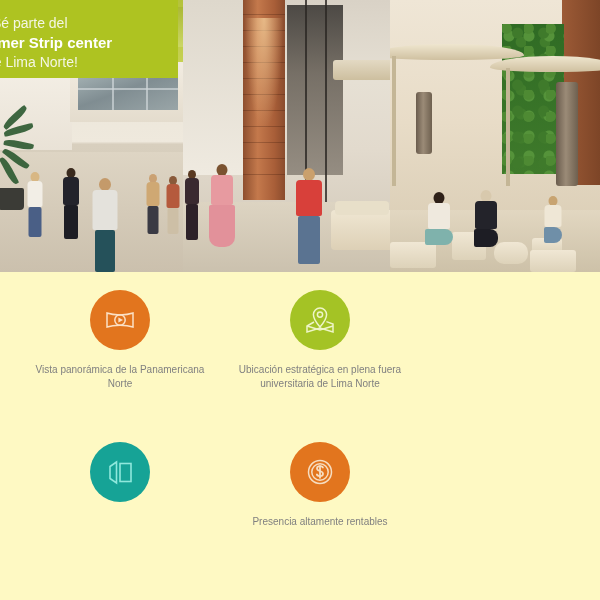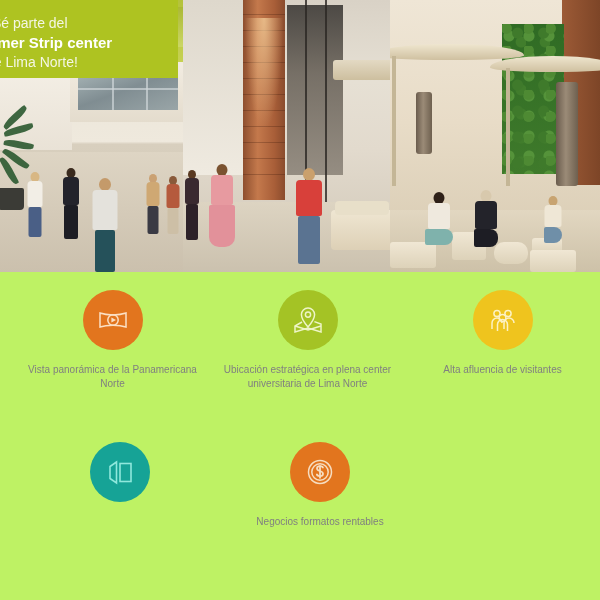--- a/index.html
+++ b/index.html
@@ -108,21 +108,21 @@
   }
   .banner-l1 { font-size:14px; font-weight:400; line-height:19px; color:#f4f6e4;
     text-align:left; padding-left:0; margin-left:-8px; white-space:nowrap; }
   .banner-l2 { font-size:15px; font-weight:700; line-height:20px; color:#ffffff;
     white-space:nowrap; margin-left:-22px; }
   .banner-l3 { font-size:14px; font-weight:400; line-height:19px; color:#f4f6e4;
     white-space:nowrap; margin-left:-14px; }
 
   
   .features { position:absolute; left:0; top:272px; width:600px; height:328px;
-    background:#bef264; }
+    background:#fef9c3; }
   .feat-row { position:absolute; left:0; width:600px; display:flex; }
   .row1 { top:18px; }
   .row2 { top:170px; }
   .feat { width:200px; display:flex; flex-direction:column; align-items:center; }
   .feat.offsetL { margin-left:-180px; }
   .circle { width:60px; height:60px; border-radius:50%;
     display:flex; align-items:center; justify-content:center; }
   .caption { margin-top:13px; font-size:10px; line-height:13.5px; color:#808080;
     text-align:center; font-weight:400; width:180px; }
   .ico { display:block; }
@@ -290,36 +290,23 @@
 
       <div class="feat">
         <div class="circle" style="background:#A4C325;">
           <svg class="ico" width="36" height="36" viewBox="0 0 36 36" fill="none" stroke="#eef5c8" stroke-width="1.5">
             <path d="M18 6 a6.6 6.6 0 0 1 6.6 6.6 c0 5-6.6 12.4-6.6 12.4 s-6.6-7.4-6.6-12.4 A6.6 6.6 0 0 1 18 6 Z"></path>
             <circle cx="18" cy="12.6" r="2.6"></circle>
             <path d="M12 20 L5 24 L5 30 L18 26 L31 30 L31 22 L24.4 19.6"></path>
             <path d="M5 24 L18 28 L31 24"></path>
           </svg>
         </div>
-        <div class="caption">Ubicación estratégica en plena center universitaria de Lima Norte</div>
-      </div>
-
-      <div class="feat">
-        <div class="circle" style="background:#EFC41E;">
-          <svg class="ico" width="34" height="34" viewBox="0 0 34 34" fill="none" stroke="#fcf2c4" stroke-width="1.5">
-            <circle cx="11" cy="10.5" r="3.1"></circle>
-              <circle cx="22" cy="10.5" r="3.1"></circle>
-            <circle cx="16.5" cy="15" r="3.4"></circle>
-            <path d="M6 26 v-6 a5 5 0 0 1 10 0"></path>
-            <path d="M18 26 v-6 a5 5 0 0 1 10 0"></path>
-            <path d="M11.5 28 v-6.5 a5 5 0 0 1 10 0 V28"></path>
-          </svg>
-        </div>
-        <div class="caption">Alta afluencia de visitantes</div>
-      </div>
+        <div class="caption">Ubicación estratégica en plena fuera universitaria de Lima Norte</div>
+      </div>
+
 
     </div>
 
     <div class="feat-row row2">
 
       <div class="feat offsetL">
 
         <div class="caption">Participación de marcas líderes</div>
       </div>
 
@@ -334,19 +321,19 @@
 
       <div class="feat">
         <div class="circle" style="background:#E2751E;">
           <svg class="ico" width="36" height="36" viewBox="0 0 36 36" fill="none" stroke="#f6ddc1" stroke-width="1.5">
             <circle cx="18" cy="18" r="11.5"></circle>
             <circle cx="18" cy="18" r="8.2"></circle>
             <path d="M18 11.5 V24.5" stroke-width="1.8"></path>
             <path d="M21 14.2 c0-1.4-1.4-2.1-3-2.1 s-3 .8-3 2.3 c0 3.3 6 1.9 6 5.3 c0 1.6-1.5 2.4-3 2.4 s-3.2-.8-3.2-2.3" stroke-width="1.8"></path>
           </svg>
         </div>
-        <div class="caption">Negocios formatos rentables</div>
+        <div class="caption">Presencia altamente rentables</div>
       </div>
 
     </div>
   </div>
 
 </div>
 
 </body></html>

